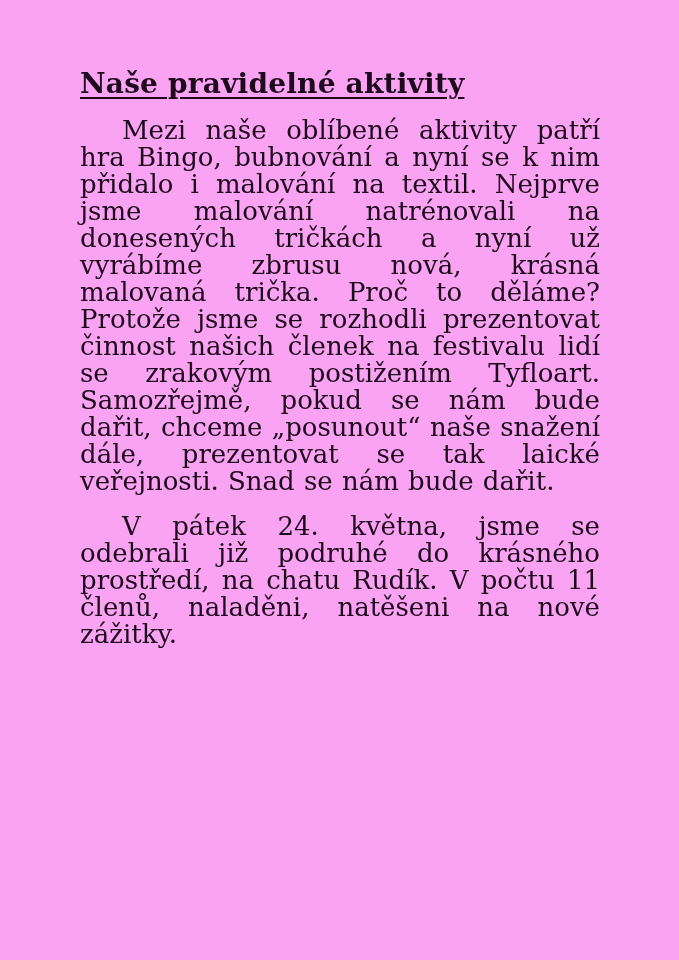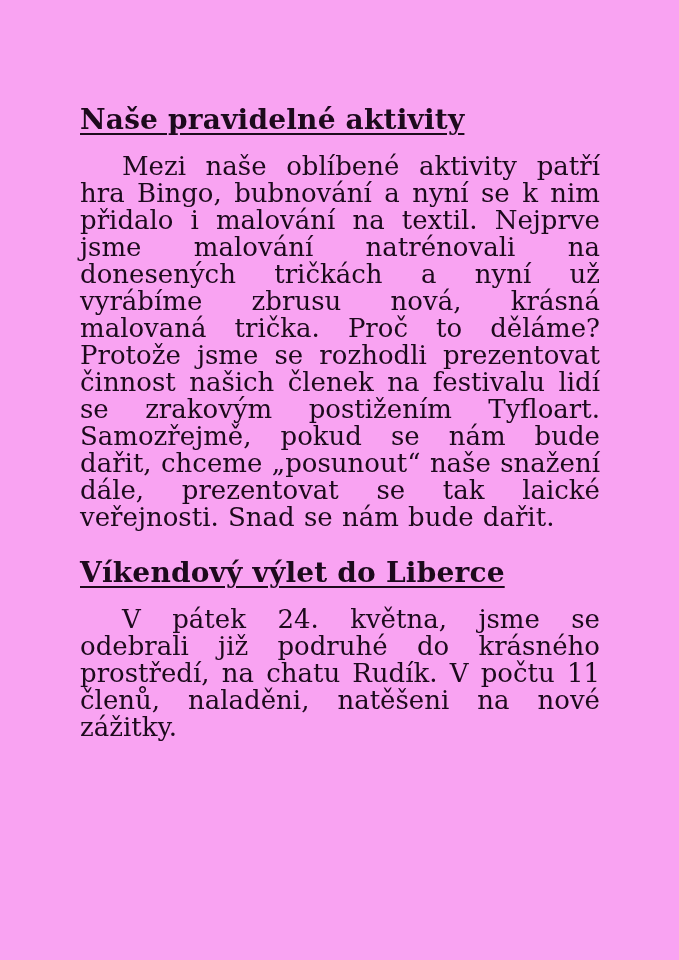--- a/index.html
+++ b/index.html
@@ -13,21 +13,21 @@
   body {
     width: 679px;
     height: 960px;
     background: var(--bg);
     overflow: hidden;
   }
   .page {
     box-sizing: border-box;
     width: 679px;
     height: 960px;
-    padding: 102px 79px 0 80px;
+    padding: 66px 79px 0 80px;
     background: var(--bg);
     color: var(--ink);
     font-family: "DejaVu Serif", "Liberation Serif", serif;
   }
   .section-heading {
     margin: 0 0 16px 0;
     font-size: 28px;
     line-height: 35px;
     font-weight: bold;
     text-decoration: underline;
@@ -51,17 +51,16 @@
 <body>
 
 <div class="page">
 
   <section>
     <h2 class="section-heading">Naše pravidelné aktivity</h2>
     <p class="body-paragraph">Mezi naše oblíbené aktivity patří hra Bingo, bubnování a nyní se k nim přidalo i malování na textil. Nejprve jsme malování natrénovali na donesených tričkách a nyní už vyrábíme zbrusu nová, krásná malovaná trička. Proč to děláme? Protože jsme se rozhodli prezentovat činnost našich členek na festivalu lidí se zrakovým postižením Tyfloart. Samozřejmě, pokud se nám bude dařit, chceme „posunout“ naše snažení dále, prezentovat se tak laické veřejnosti. Snad se nám bude dařit.</p>
   </section>
 
   <section>
-    <h2 class="section-heading second">Víkendový výlet do Liberce</h2>
     <p class="body-paragraph">V pátek 24. května,  jsme se odebrali již podruhé do krásného prostředí, na chatu Rudík. V počtu 11 členů, naladěni, natěšeni na nové zážitky.</p>
   </section>
 
 </div>
 
 </body></html>

